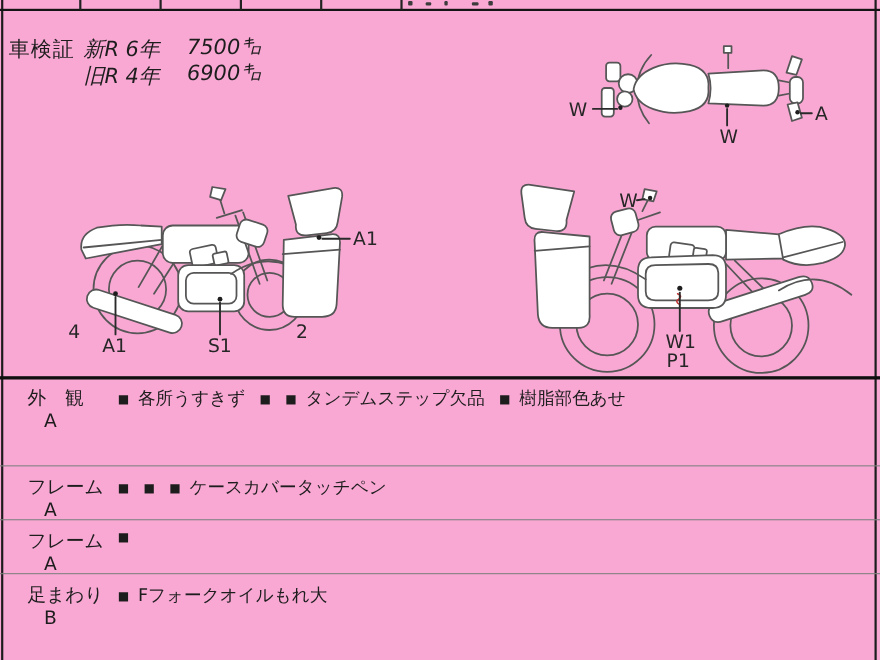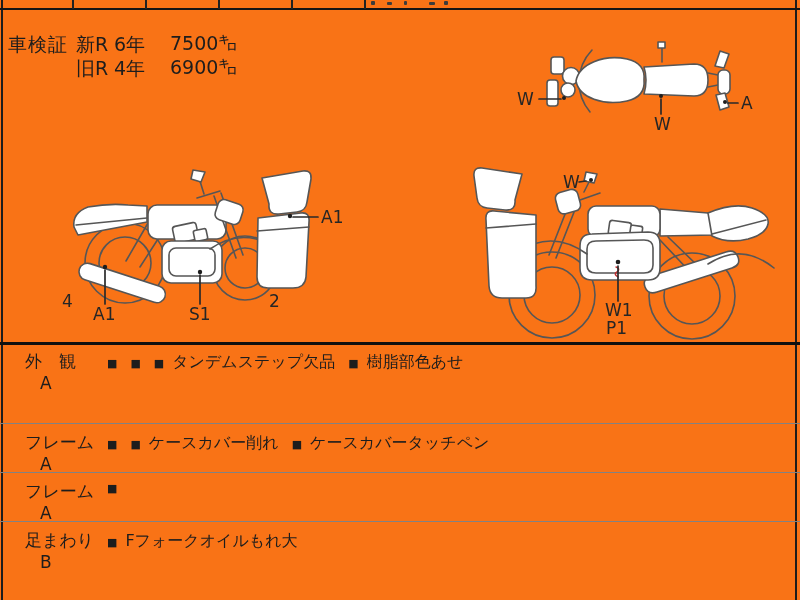--- a/index.html
+++ b/index.html
@@ -1,27 +1,27 @@
 <!DOCTYPE html>
 <html><head>
 <meta charset="utf-8">
 <style>
   html,body{margin:0;padding:0;background:#e8e8e8;}
   .sheet{
-    position:relative;width:800px;height:600px;background:#f97316;overflow:hidden;
+    position:relative;width:800px;height:600px;background:#f9a8d4;overflow:hidden;
     font-family:"DejaVu Sans","Liberation Sans",sans-serif;color:#1d1d1d;
   }
   
   .vborder{position:absolute;top:0;width:2px;height:600px;background:#1c1c1c;}
   .hdr-bottom{position:absolute;left:0;top:8px;width:800px;height:2px;background:#141414;}
   .hdr-div{position:absolute;top:0;width:2px;height:9px;background:#222;}
   .remnant{position:absolute;background:#3c3c3c;border-radius:1px;}
   
   .shaken-label{position:absolute;left:8px;top:32px;font-size:19px;letter-spacing:1px;white-space:nowrap;}
-  .sk-row{position:absolute;left:76px;font-size:19px;display:flex;white-space:nowrap;}
+  .sk-row{position:absolute;left:76px;font-size:19px;display:flex;white-space:nowrap;font-style:italic;}
   .sk-row.r1{top:32px}.sk-row.r2{top:56px}
   .sk-reg{display:inline-block;width:38px;}
   .sk-years{display:inline-block;width:56px;}
   
   .diag{position:absolute;}
   .diag svg{display:block;overflow:visible;}
   .diag path,.diag circle,.diag rect,.diag line{stroke:#565656;stroke-width:1.6;fill:none;stroke-linejoin:round;stroke-linecap:round;}
   .diag .solid{fill:#ffffff;}
   .diag text{font-family:inherit;fill:#262626;stroke:none;}
   .diag .dot{fill:#1e1e1e;stroke:none;}
@@ -180,20 +180,21 @@
 
   <div>
     <div class="cond-topline"></div>
 
     <div class="cond-row" style="top:343px;height:80px">
       <span class="cat">外　観</span>
       <span class="grade">A</span>
       <div class="items">
         <span class="item">
             <span class="bullet">■</span>
+            <span>各所うすきず</span>
           </span>
         <span class="item">
             <span class="bullet">■</span>
           </span>
         <span class="item">
             <span class="bullet">■</span>
             <span>タンデムステップ欠品</span>
           </span>
         <span class="item">
             <span class="bullet">■</span>
@@ -205,21 +206,20 @@
 
     <div class="cond-row" style="top:424px;height:48px">
       <span class="cat">フレーム</span>
       <span class="grade">A</span>
       <div class="items">
         <span class="item">
             <span class="bullet">■</span>
           </span>
         <span class="item">
             <span class="bullet">■</span>
-            <span>ケースカバー削れ</span>
           </span>
         <span class="item">
             <span class="bullet">■</span>
             <span>ケースカバータッチペン</span>
           </span>
       </div>
     </div>
     <div class="cond-sep" style="top:472px"></div>
 
     <div class="cond-row" style="top:473px;height:47px">

